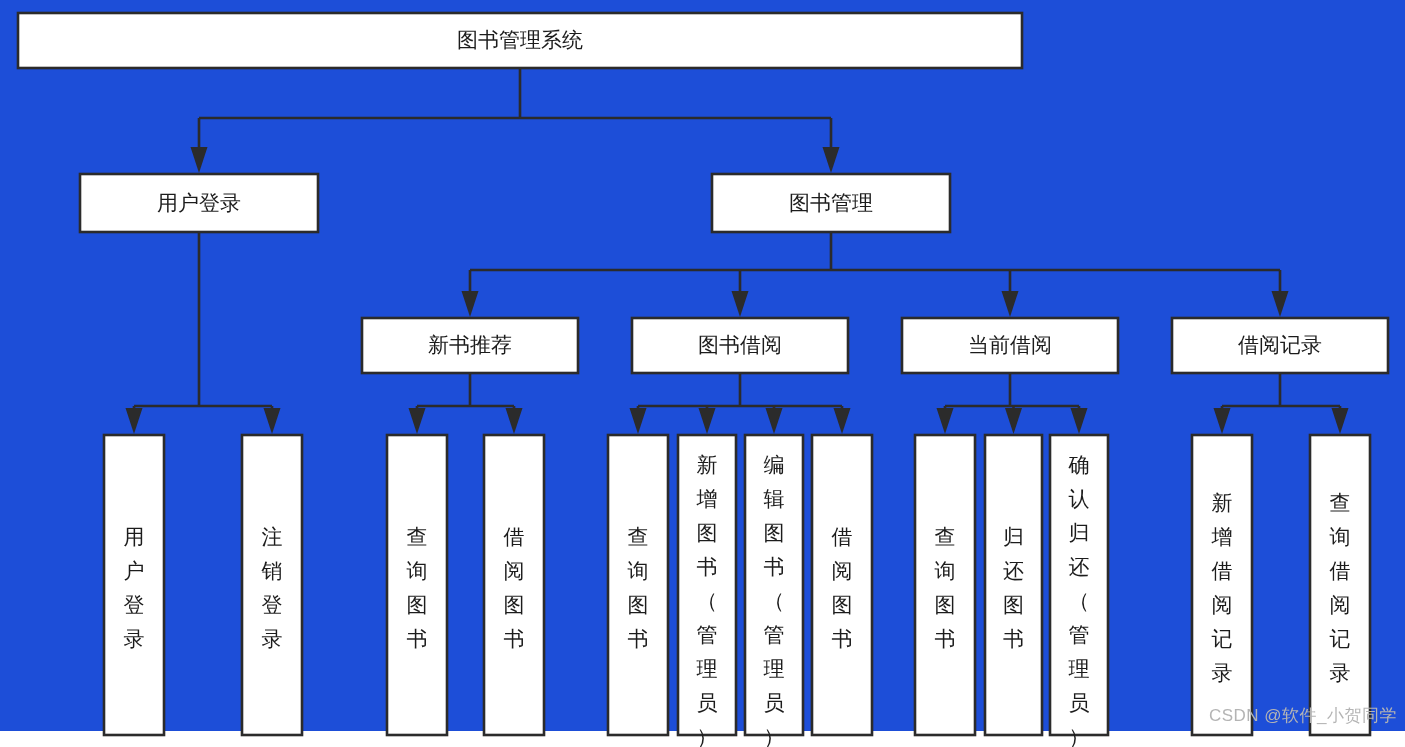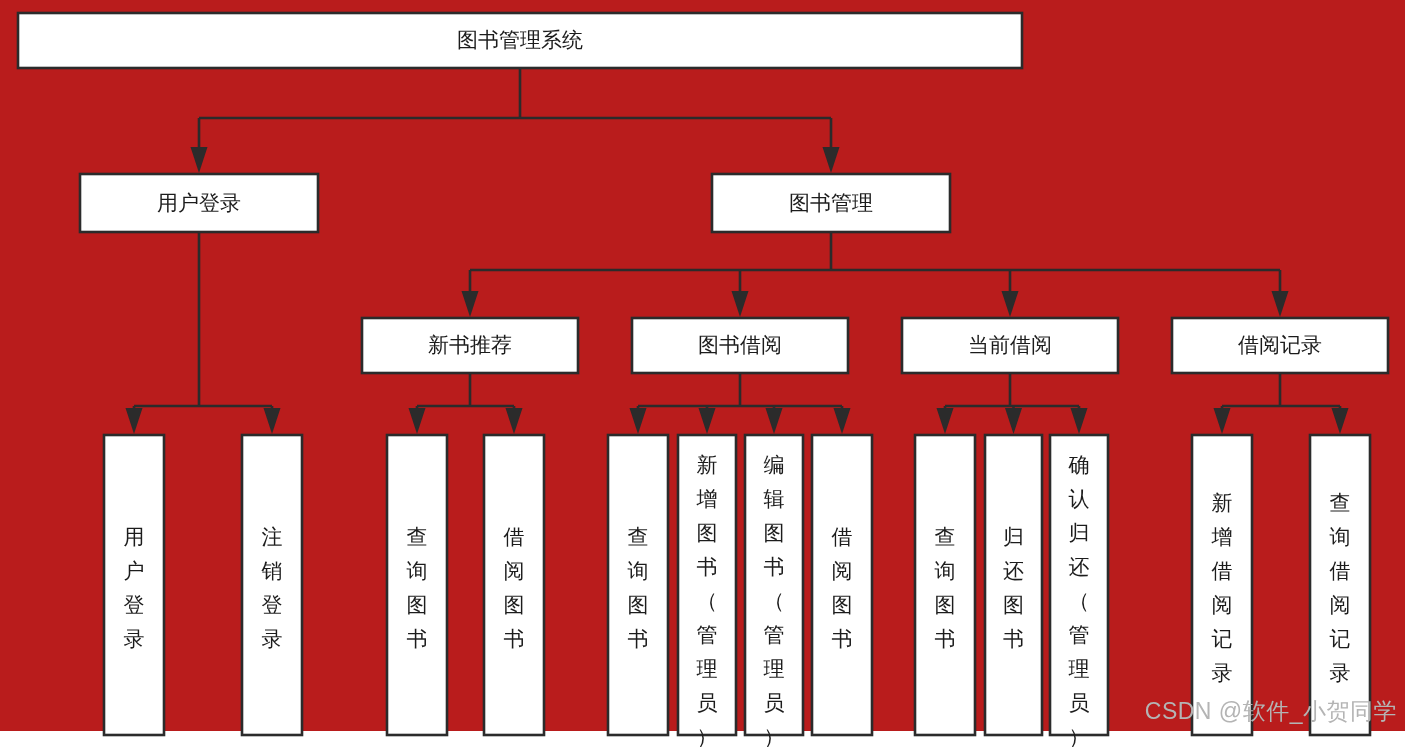--- a/index.html
+++ b/index.html
@@ -11,21 +11,21 @@
     width: 1405px;
     height: 747px;
     font-family: "Liberation Sans", "DejaVu Sans", sans-serif;
     overflow: hidden;
     position: relative;
   }
   #diagram-root {
     position: relative;
     width: 1405px;
     height: 731px;
-    background: #b91c1c;
+    background: #1d4ed8;
   }
   svg#tree-svg {
     position: absolute;
     left: 0;
     top: 0;
     width: 1405px;
     height: 747px;
     display: block;
   }
   .node-box {
@@ -54,21 +54,21 @@
   }
   .node-label.vertical {
     text-anchor: middle;
     font-size: 21px;
   }
   .watermark {
     position: absolute;
     right: 8px;
     bottom: 4px;
     font-family: "Liberation Sans", "DejaVu Sans", sans-serif;
-    font-size: 23px;
+    font-size: 17px;
     color: #b4b4b4;
     letter-spacing: 0.5px;
     white-space: nowrap;
     user-select: none;
   }
 </style>
 </head>
 <body>
 
 <div id="diagram-root">

